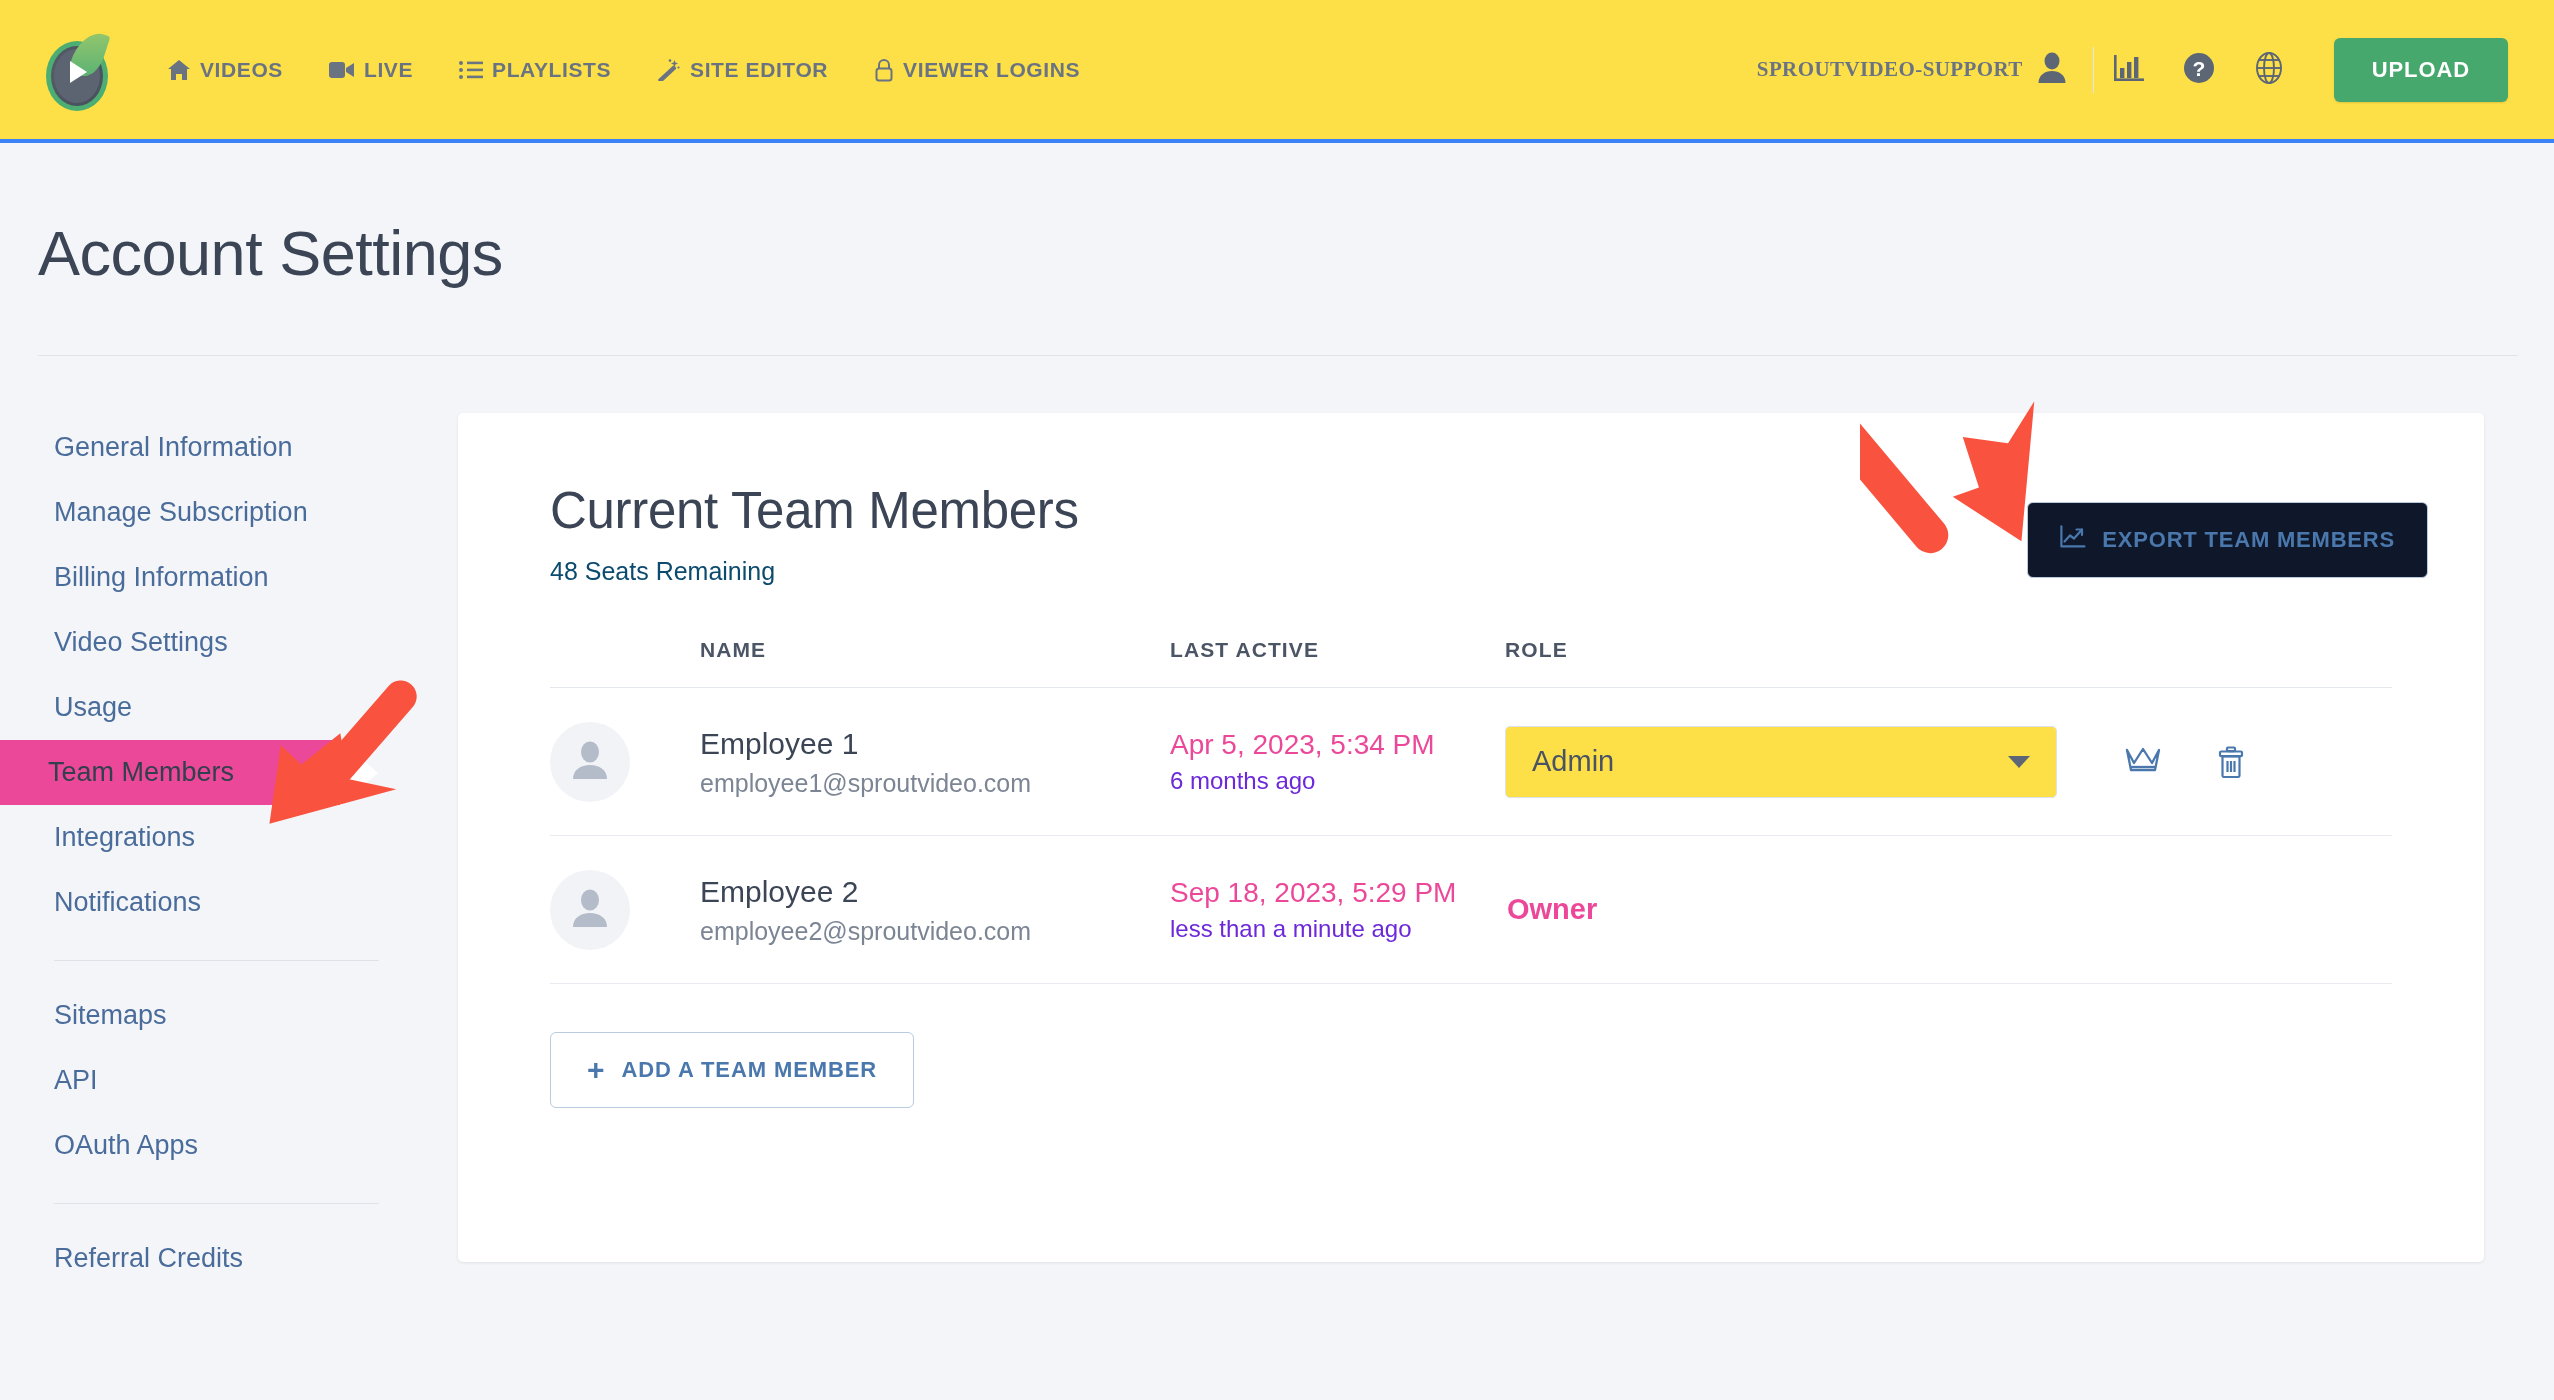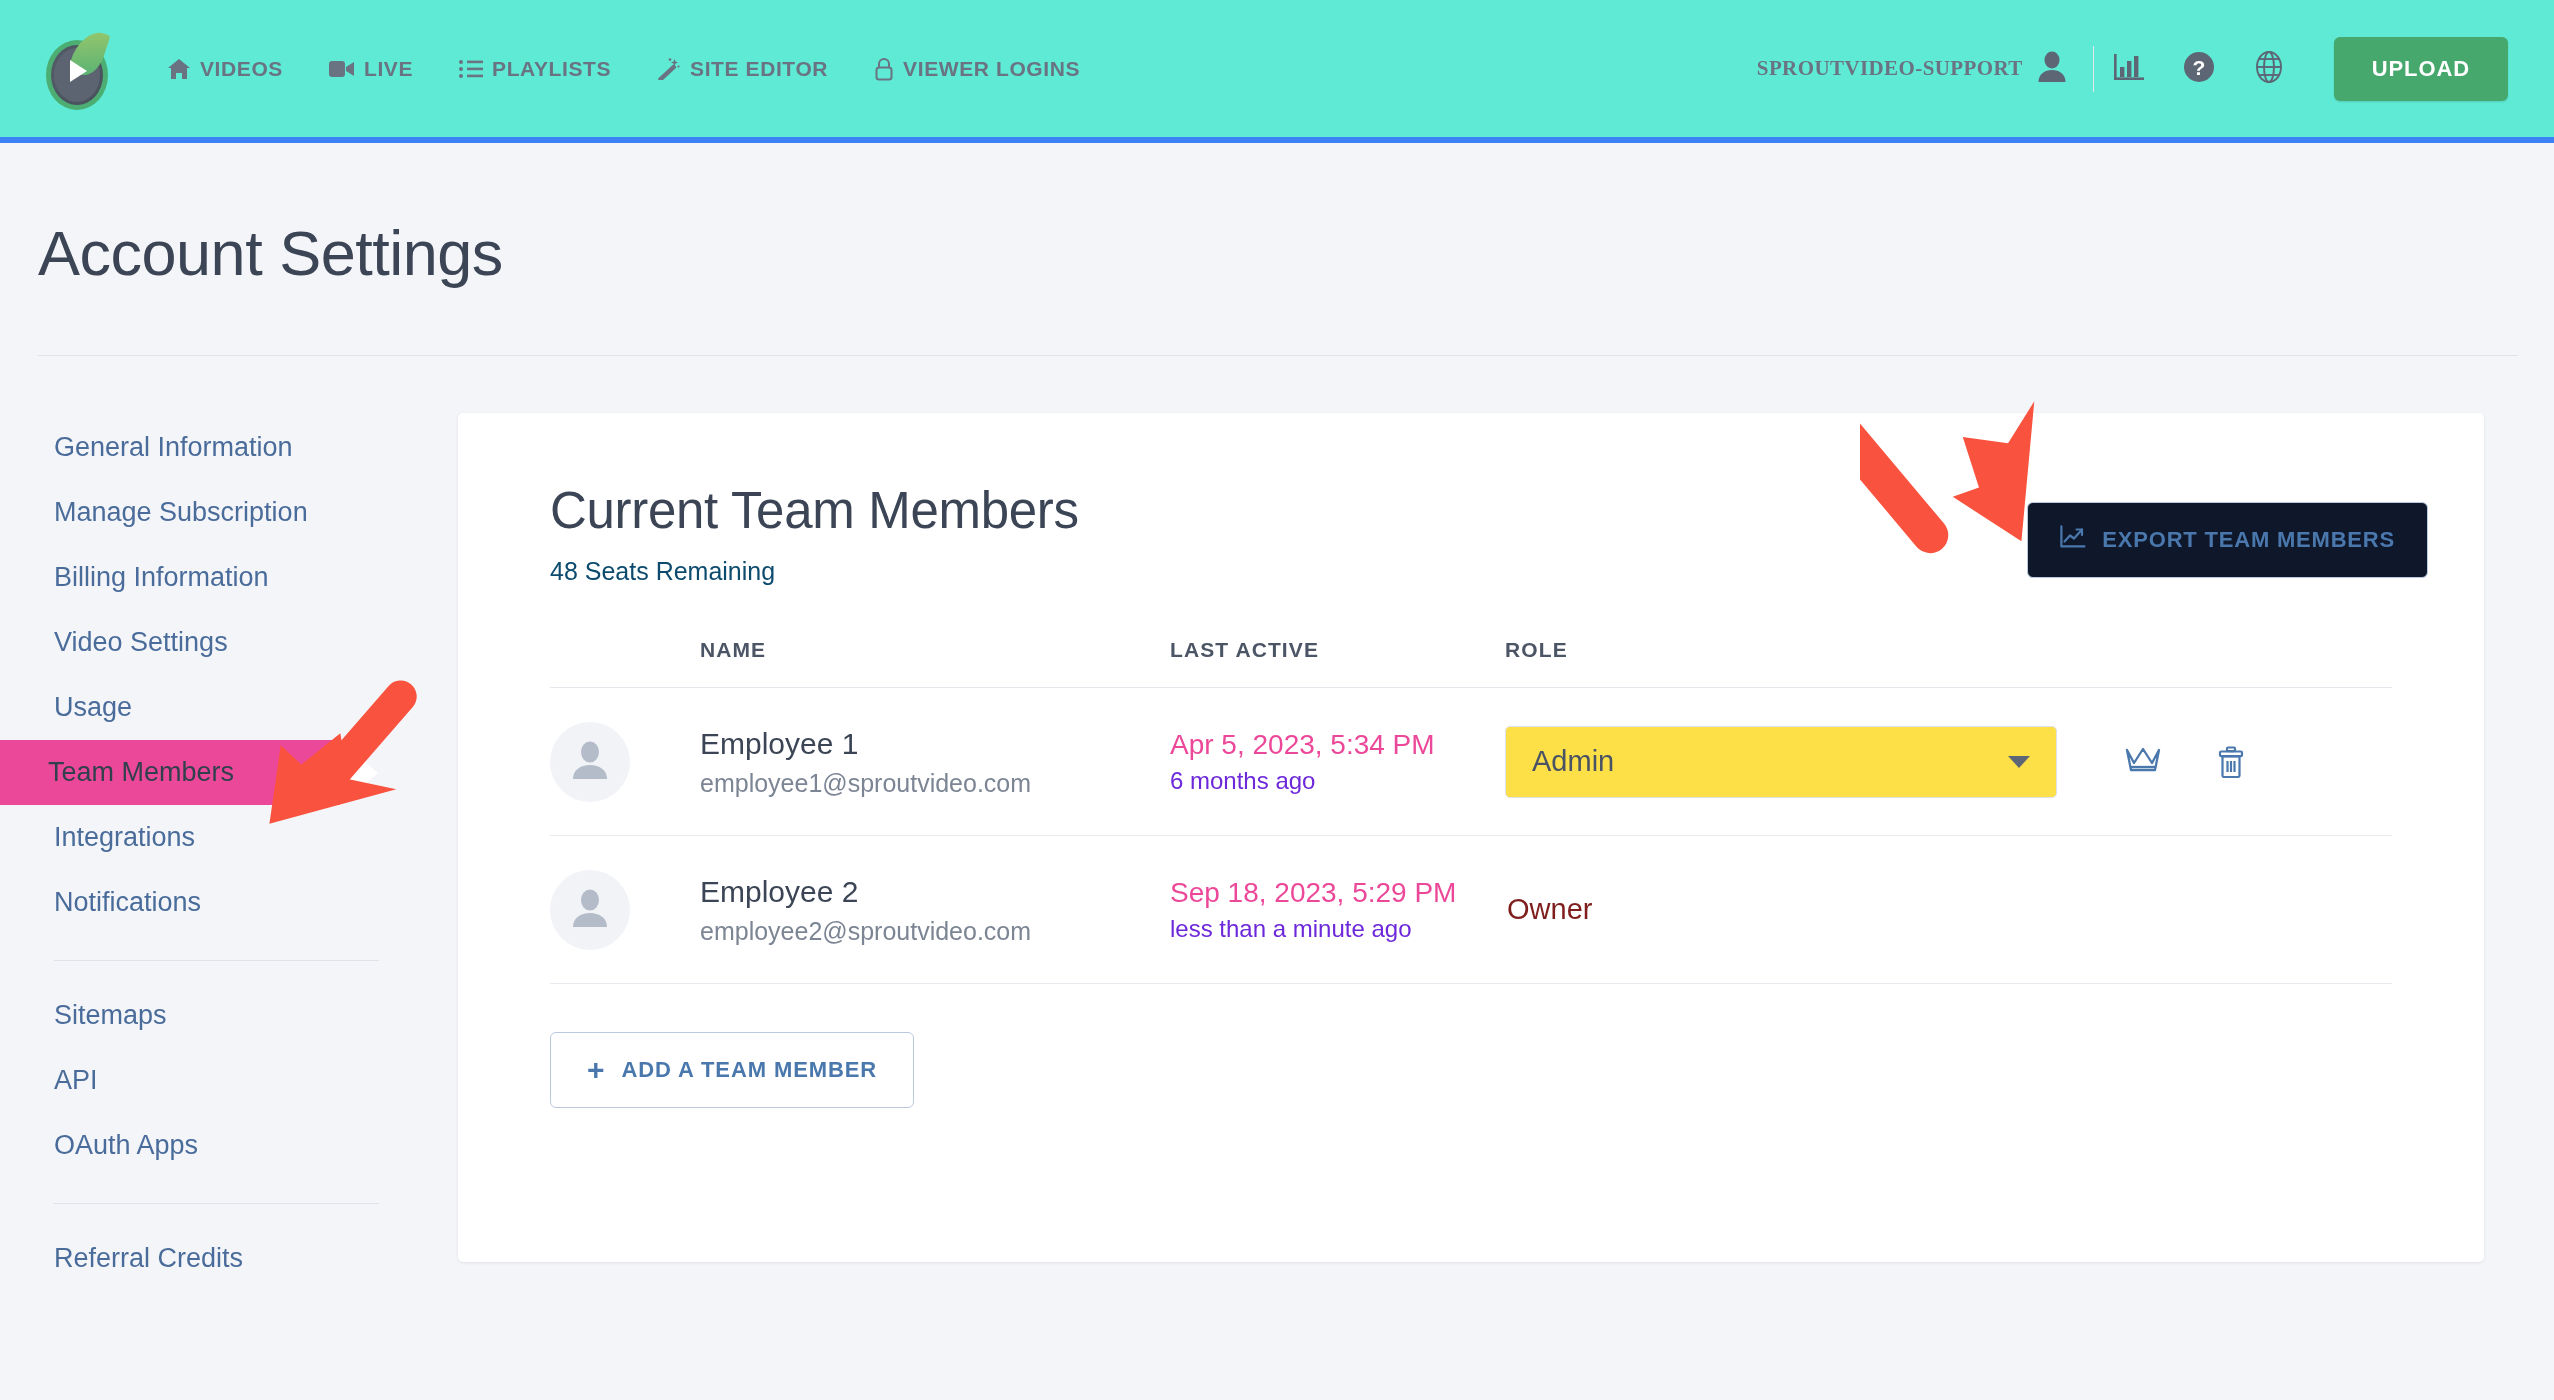--- a/index.html
+++ b/index.html
@@ -7,22 +7,22 @@
     width: 2554px; height: 1400px;
     background: #f4f5f8;
     font-family: "Liberation Sans", sans-serif;
     overflow: hidden;
   }
 
   
   .topnav {
     position: absolute; top: 0; left: 0;
     width: 2554px; height: 143px;
-    background: #5eead4;
-    border-bottom: 6px solid #3b82f6;
+    background: #fde047;
+    border-bottom: 4px solid #3b82f6;
     display: flex; align-items: center;
   }
   .logo-wrap {
     margin-left: 34px; width: 82px; height: 82px;
     position: relative; flex: none;
   }
   .logo-ring {
     position: absolute; left: 12px; top: 12px;
     width: 62px; height: 70px; border-radius: 50% 50% 50% 50%;
     border: 5px solid #4cae72;
@@ -184,21 +184,21 @@
     border: 1px solid #dde1e8; border-radius: 5px;
     padding: 0 26px; cursor: pointer; background: #fde047;
   }
   .role-select-text { font-size: 29px; color: #4a5363; }
   .role-caret {
     margin-left: auto; width: 0; height: 0;
     border-left: 11px solid transparent;
     border-right: 11px solid transparent;
     border-top: 12px solid #5d6676;
   }
-  .role-plain { font-size: 29px; color: #7f1d1d; padding-left: 2px; }
+  .role-plain { font-size: 29px; color: #ec4899; padding-left: 2px; font-weight: bold; }
   .cell-actions { width: 280px; display: flex; align-items: center; gap: 55px; padding-left: 20px; }
   .act-icon { cursor: pointer; color: #4a78ad; display: flex; }
 
   .add-btn {
     margin: 48px 0 0 92px;
     display: inline-flex; align-items: center; gap: 16px;
     border: 1px solid #bacbe0; background: #ffffff;
     color: #4a78ad; font-size: 22px; font-weight: bold;
     letter-spacing: 0.9px; border-radius: 6px;
     padding: 24px 36px; cursor: pointer;

